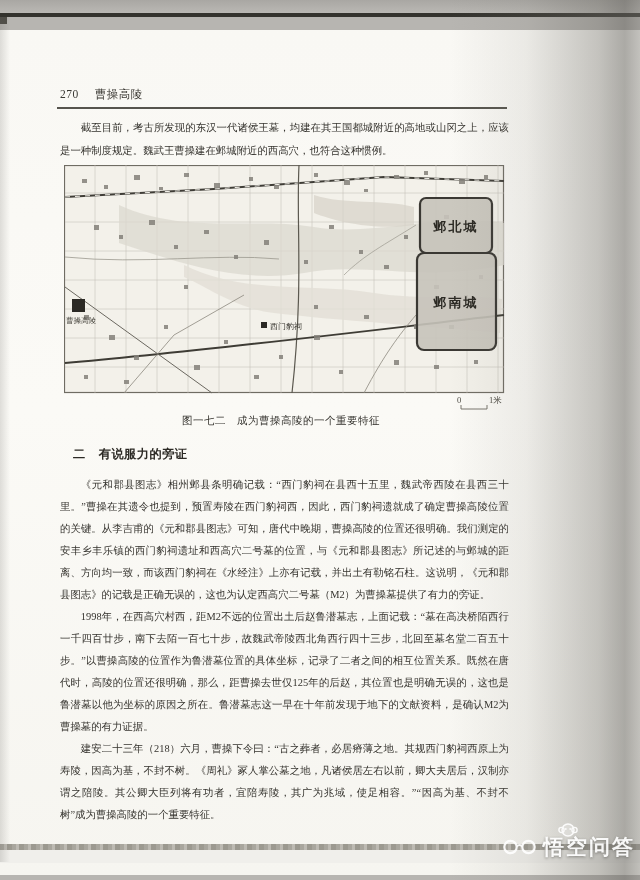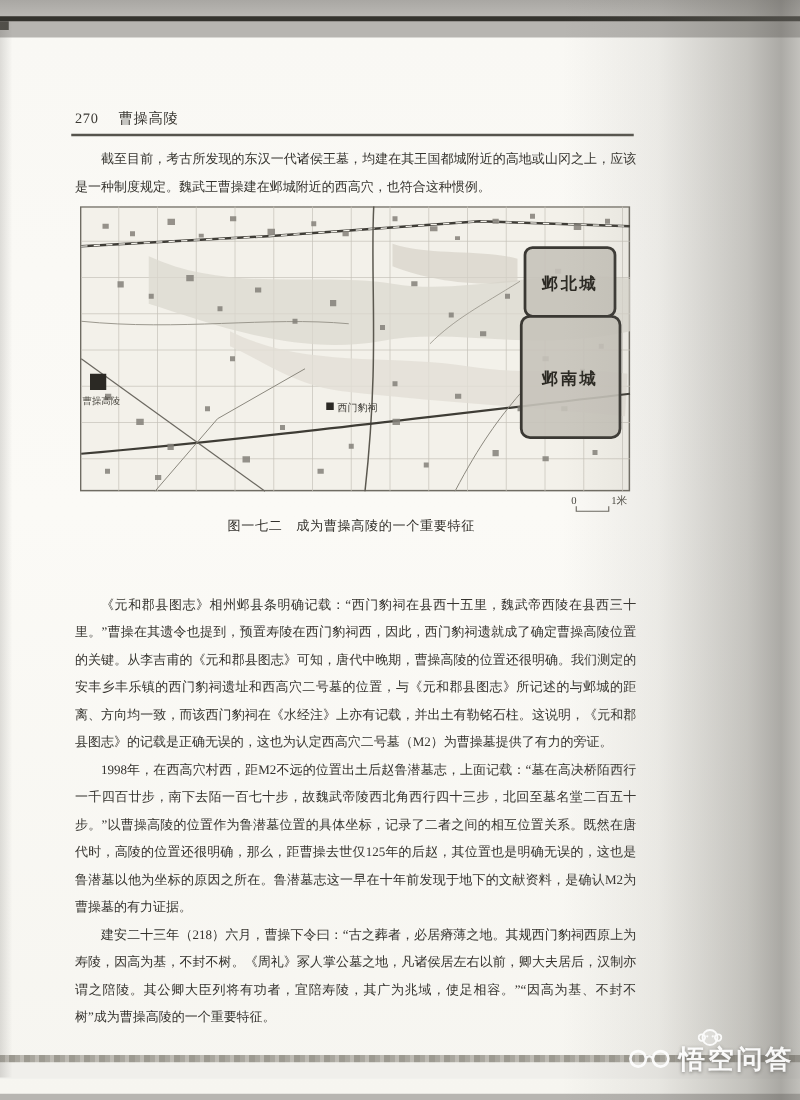--- a/index.html
+++ b/index.html
@@ -172,20 +172,23 @@
       <g>
         <text class="scale-label" x="393" y="238">0</text>
         <path d="M397,240 v4 h26 v-4" fill="none" stroke="#6a675f" stroke-width="0.9"></path>
         <text class="scale-label" x="425" y="238">1米</text>
       </g>
     </svg>
   </div>
 
   <div class="fig-caption">图一七二　成为曹操高陵的一个重要特征</div>
 
+  <div class="sec-heading" id="heading-2">
+    <span>二</span><span class="h-title">有说服力的旁证</span>
+  </div>
 
   <div class="flow">
     <div class="para">《元和郡县图志》相州邺县条明确记载：“西门豹祠在县西十五里，魏武帝西陵在县西三十里。”曹操在其遗令也提到，预置寿陵在西门豹祠西，因此，西门豹祠遗就成了确定曹操高陵位置的关键。从李吉甫的《元和郡县图志》可知，唐代中晚期，曹操高陵的位置还很明确。我们测定的安丰乡丰乐镇的西门豹祠遗址和西高穴二号墓的位置，与《元和郡县图志》所记述的与邺城的距离、方向均一致，而该西门豹祠在《水经注》上亦有记载，并出土有勒铭石柱。这说明，《元和郡县图志》的记载是正确无误的，这也为认定西高穴二号墓（M2）为曹操墓提供了有力的旁证。</div>
     <div class="para">1998年，在西高穴村西，距M2不远的位置出土后赵鲁潜墓志，上面记载：“墓在高决桥陌西行一千四百廿步，南下去陌一百七十步，故魏武帝陵西北角西行四十三步，北回至墓名堂二百五十步。”以曹操高陵的位置作为鲁潜墓位置的具体坐标，记录了二者之间的相互位置关系。既然在唐代时，高陵的位置还很明确，那么，距曹操去世仅125年的后赵，其位置也是明确无误的，这也是鲁潜墓以他为坐标的原因之所在。鲁潜墓志这一早在十年前发现于地下的文献资料，是确认M2为曹操墓的有力证据。</div>
     <div class="para">建安二十三年（218）六月，曹操下令曰：“古之葬者，必居瘠薄之地。其规西门豹祠西原上为寿陵，因高为基，不封不树。《周礼》冢人掌公墓之地，凡诸侯居左右以前，卿大夫居后，汉制亦谓之陪陵。其公卿大臣列将有功者，宜陪寿陵，其广为兆域，使足相容。”“因高为基、不封不树”成为曹操高陵的一个重要特征。</div>
   </div>
 
 </div>
 
 <div class="bottom-edge"></div>

